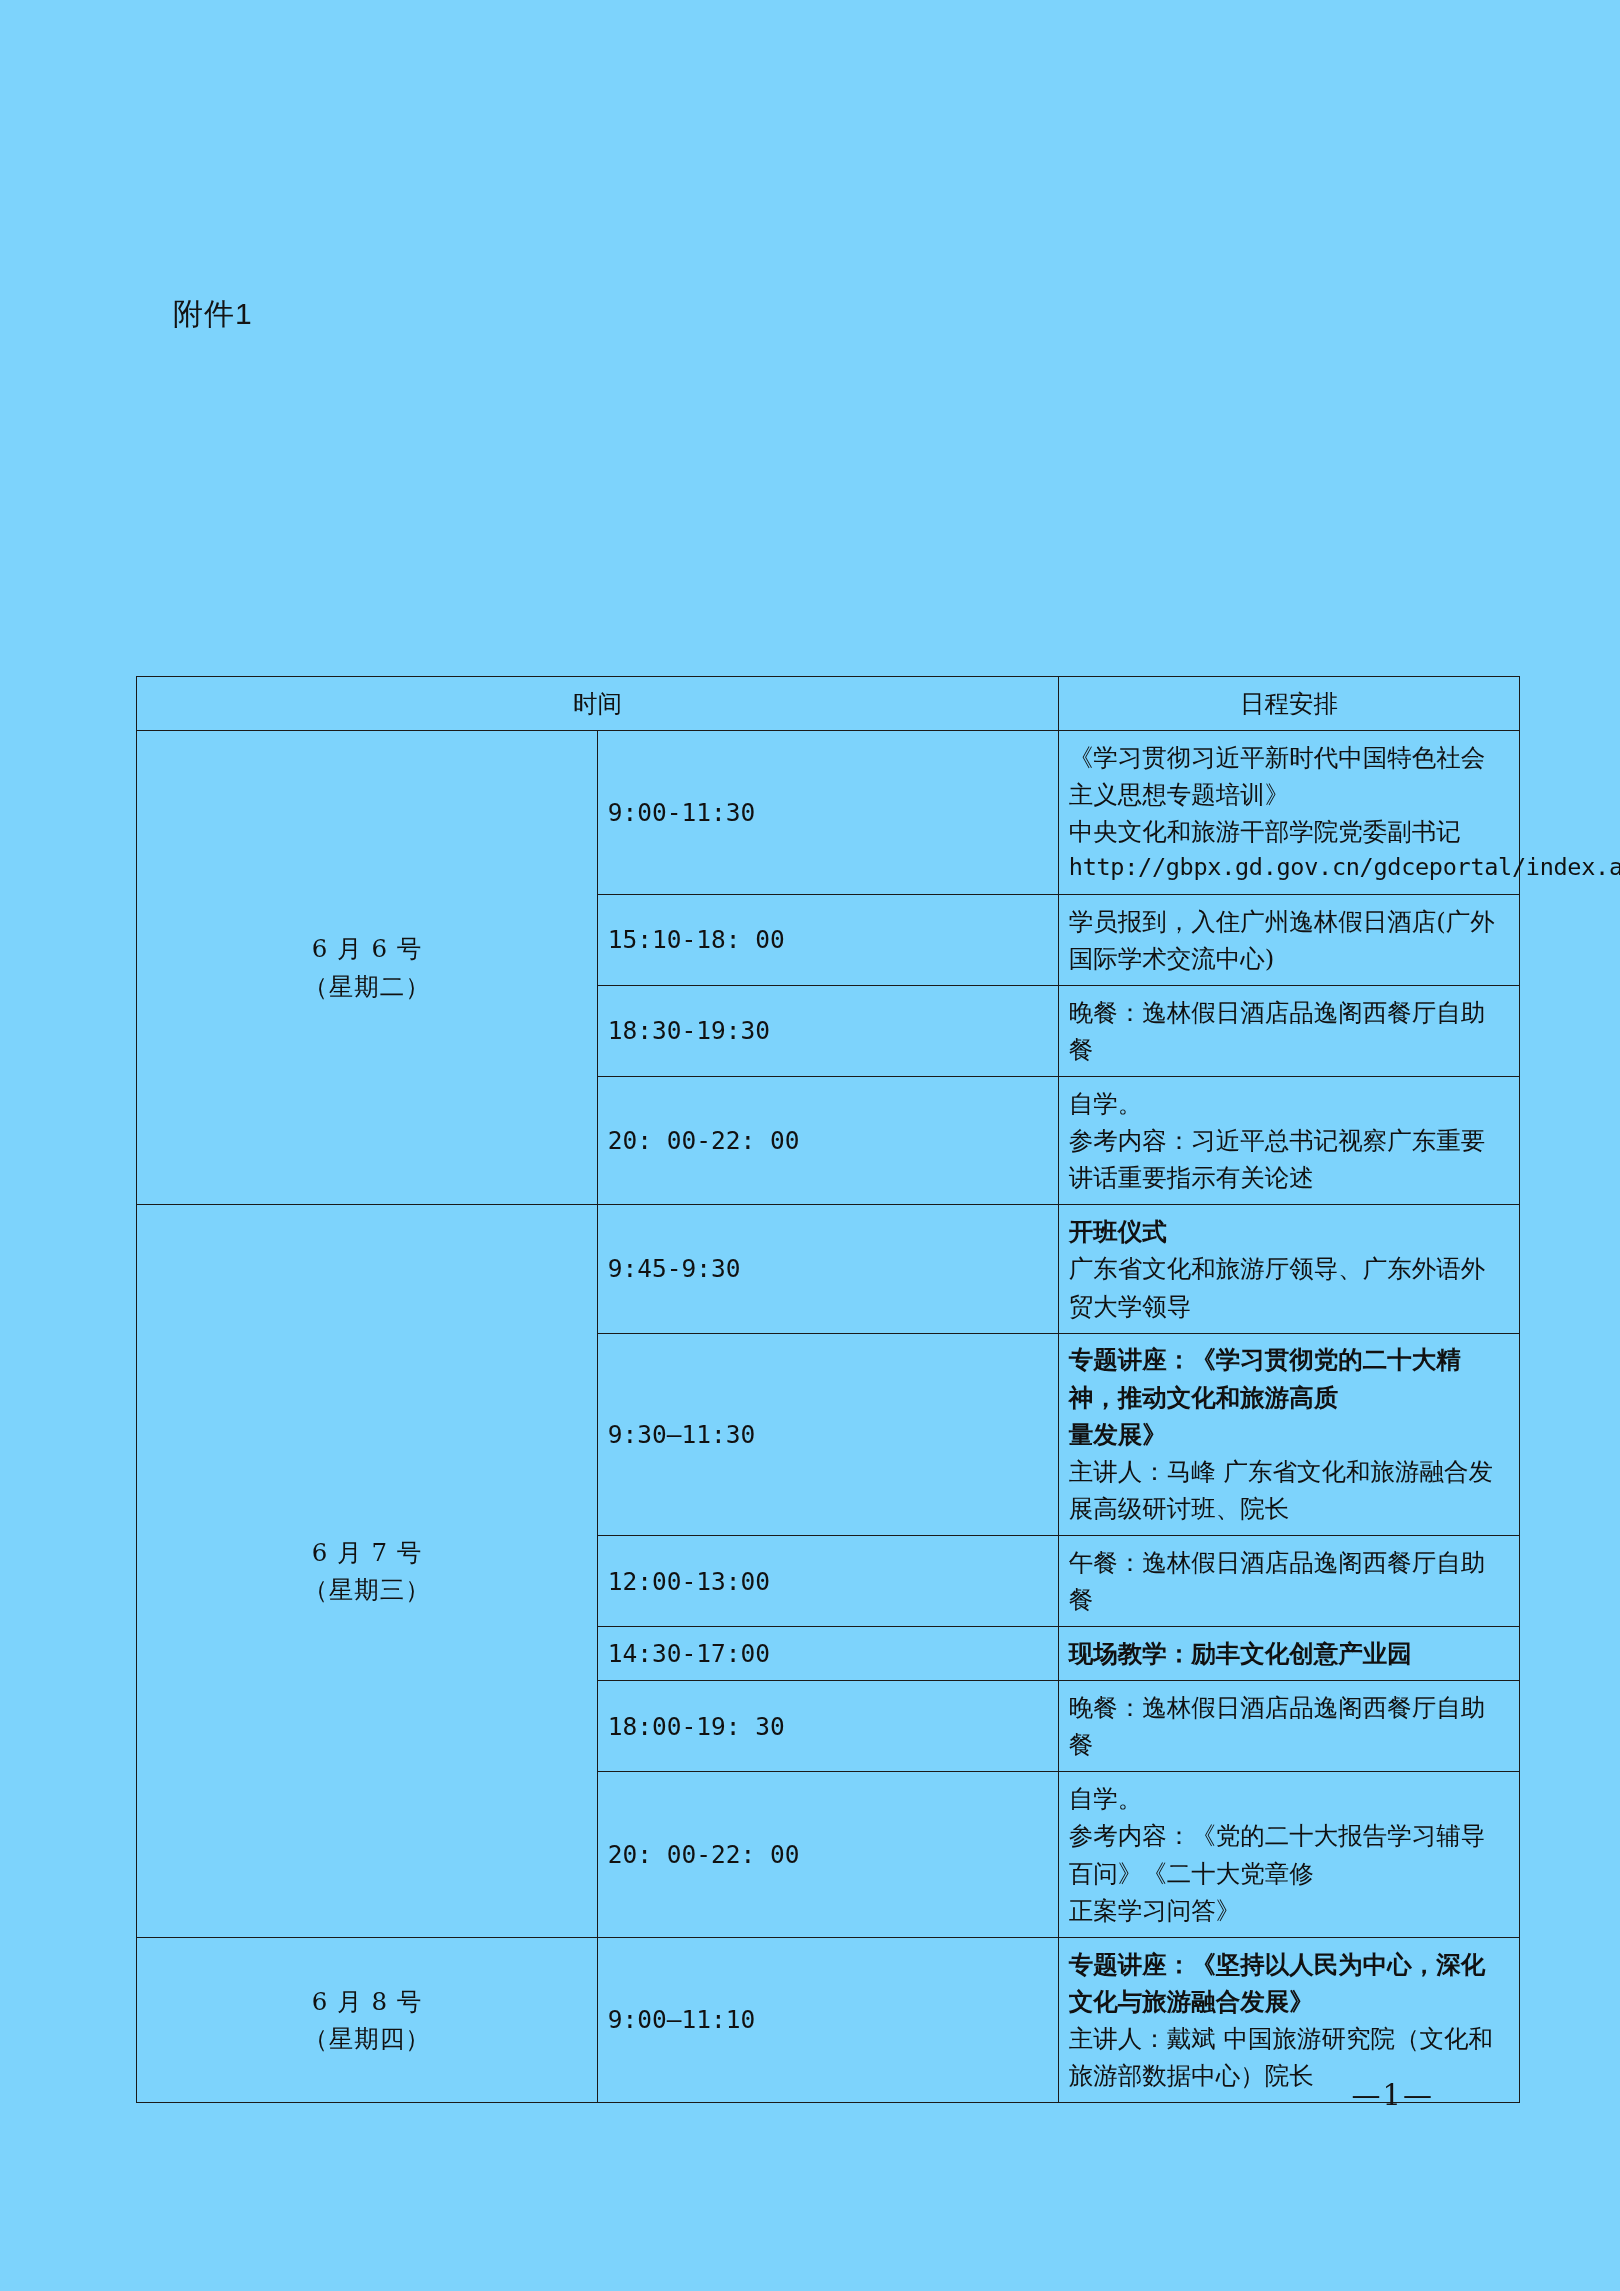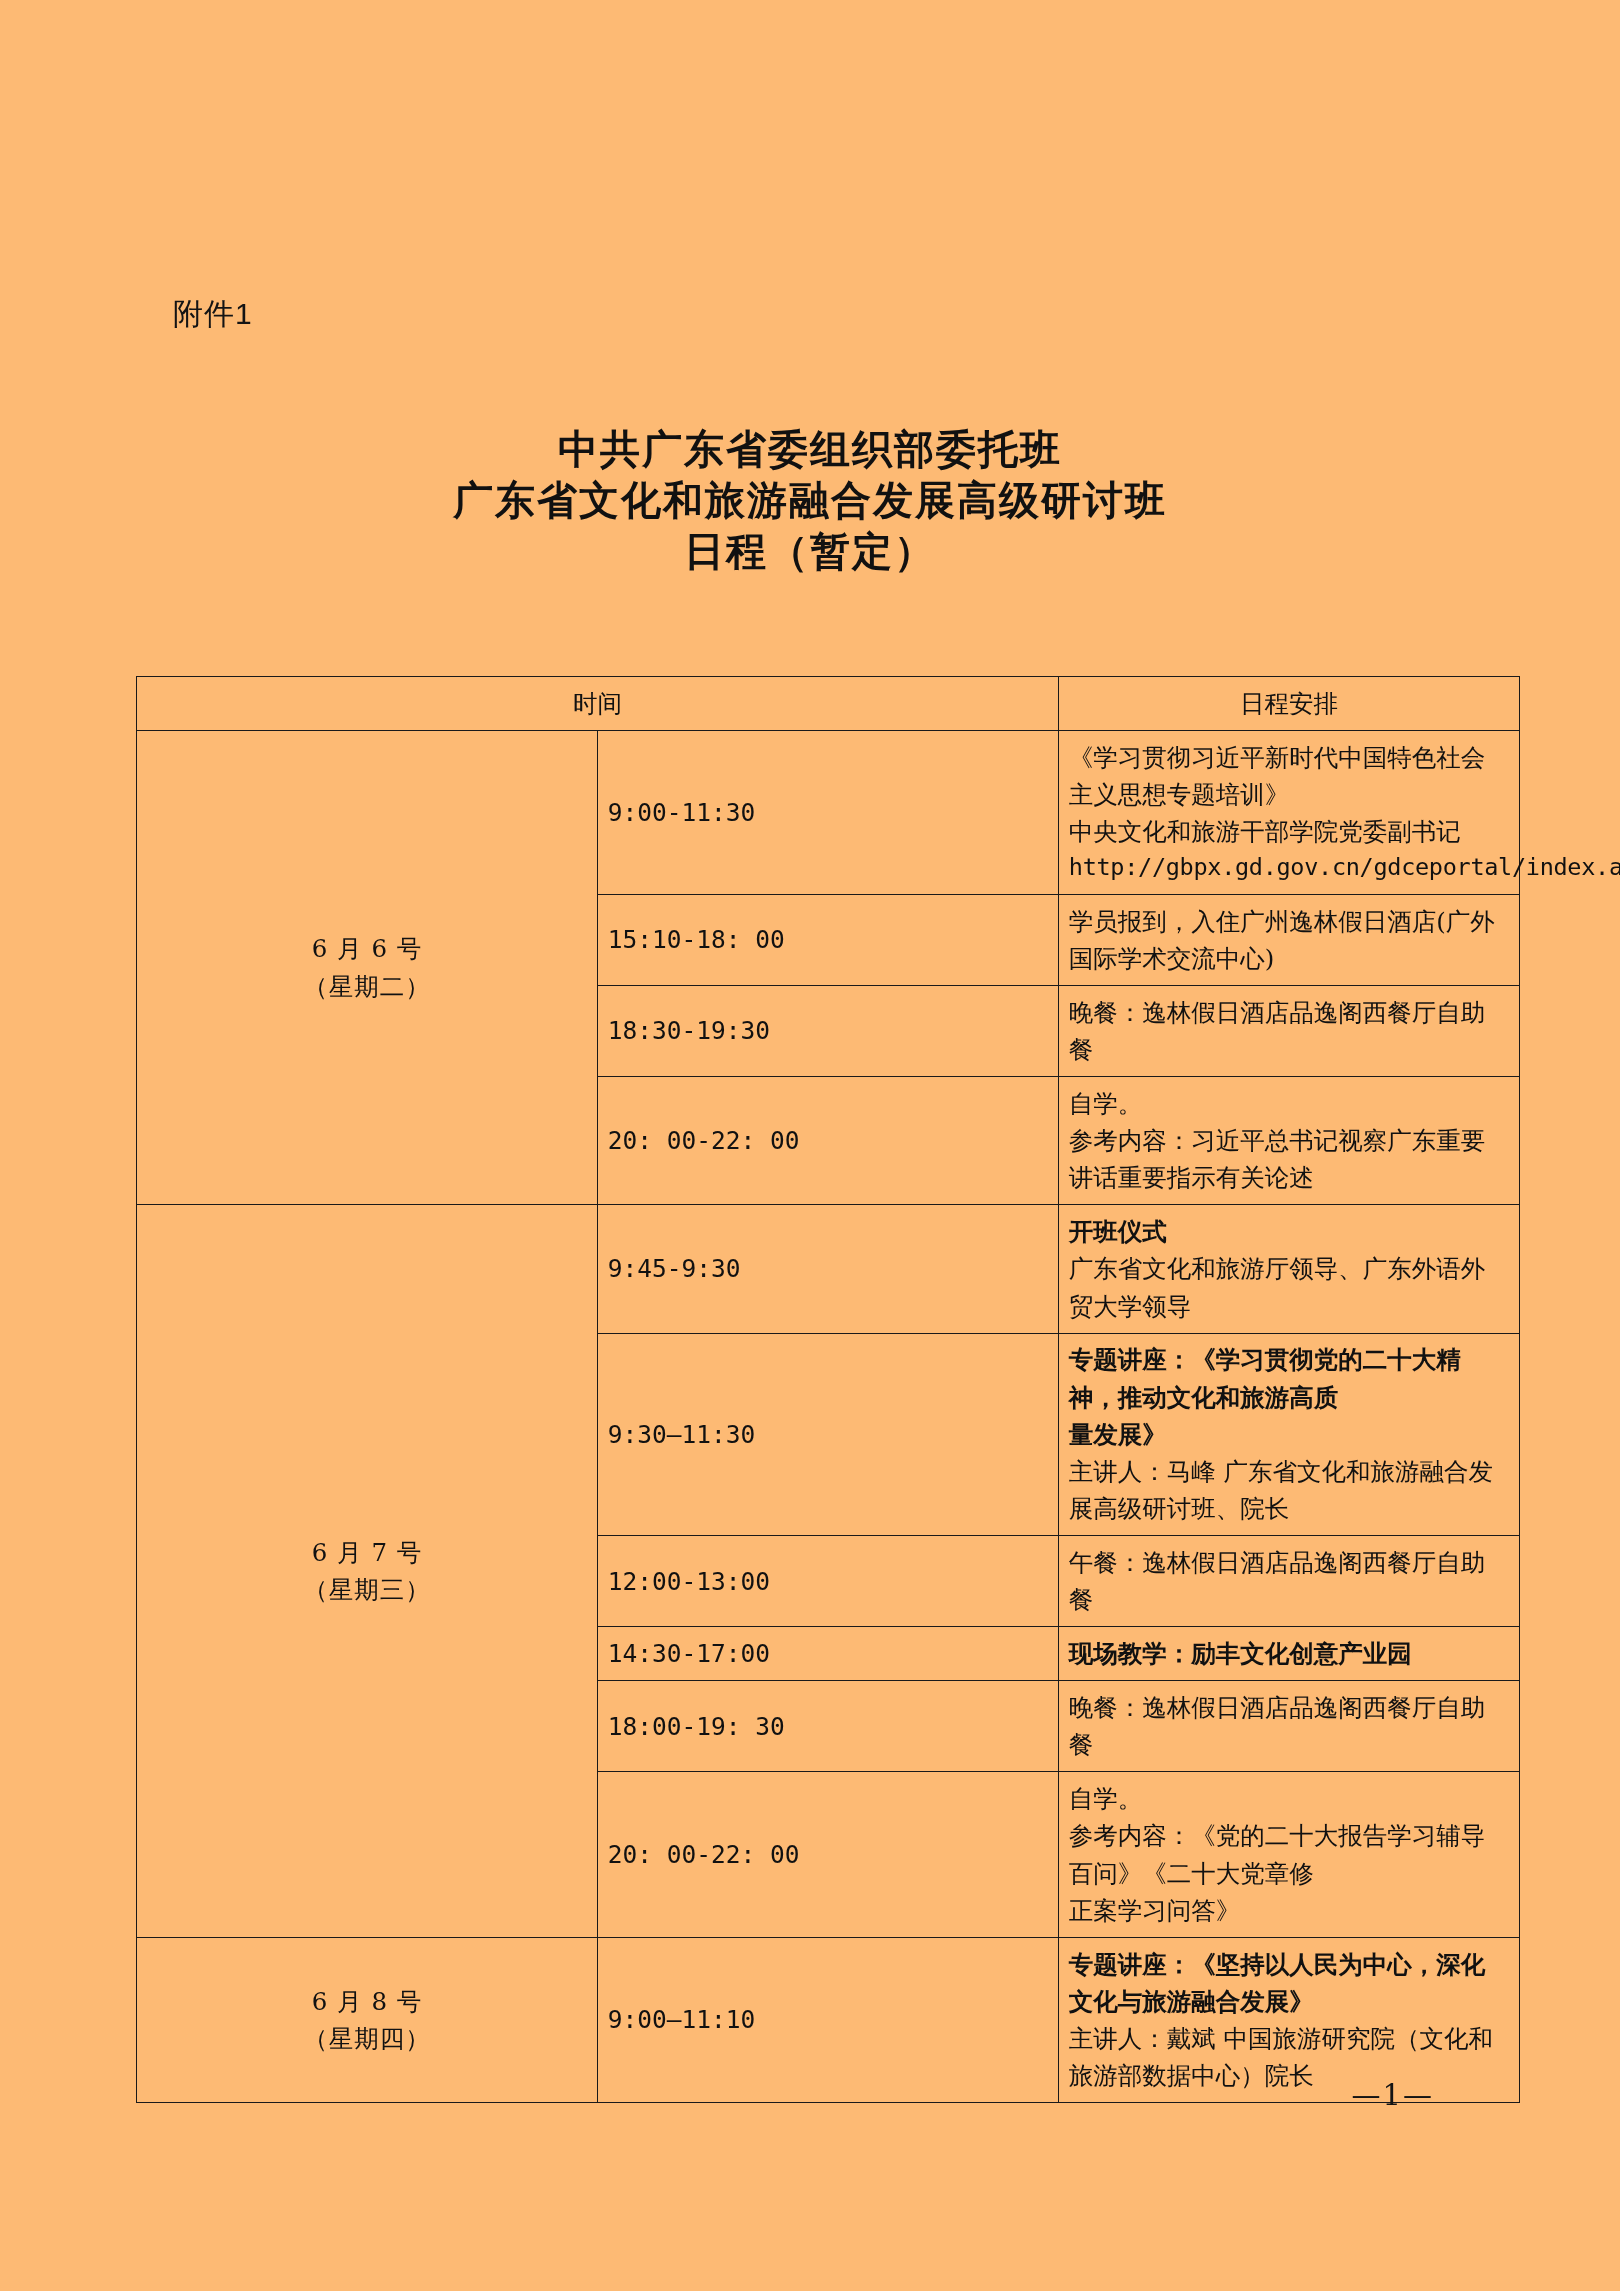--- a/index.html
+++ b/index.html
@@ -13,21 +13,21 @@
     font-family: "Liberation Serif", "DejaVu Serif", serif;
     color: #111;
     position: relative;
     overflow: hidden;
   }
   .page {
     position: absolute;
     top: 0; left: 0;
     width: 1620px;
     height: 2292px;
-    background: #fdba74;
+    background: #7dd3fc;
   }
   .attachment-label {
     position: absolute;
     left: 173px;
     top: 294px;
     font-size: 30px;
     letter-spacing: 1px;
     font-family: "Liberation Sans", "DejaVu Sans", sans-serif;
     color: #141414;
   }
@@ -110,25 +110,20 @@
     color: #141414;
   }
 </style>
 </head>
 <body>
 
 <div class="page">
 
   <div class="attachment-label">附件1</div>
 
-  <div class="title-block">
-    <div class="title-line l1">中共广东省委组织部委托班</div>
-    <div class="title-line l2">广东省文化和旅游融合发展高级研讨班</div>
-    <div class="title-line l3">日程（暂定）</div>
-  </div>
 
   <table class="schedule">
     <thead>
       <tr>
         <th class="col-time" colspan="2">时间</th>
         <th class="col-agenda">日程安排</th>
       </tr>
     </thead>
     <tbody id="schedule-body">
         <tr>

